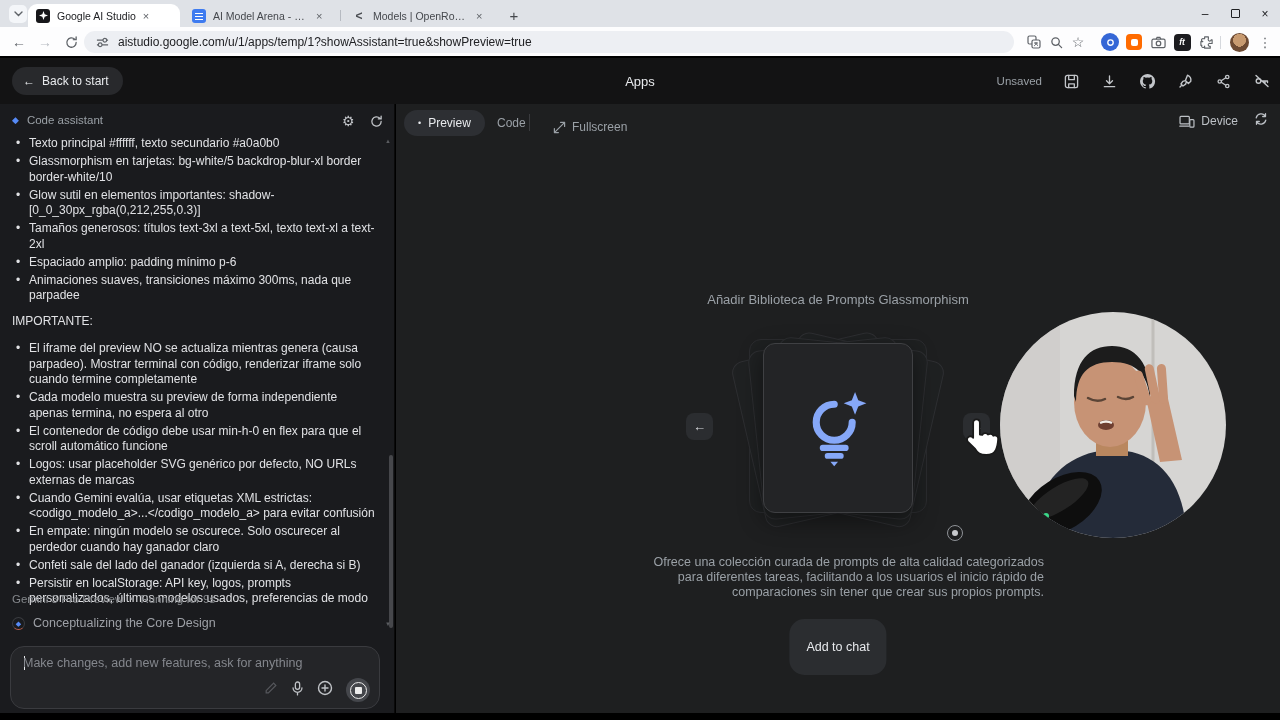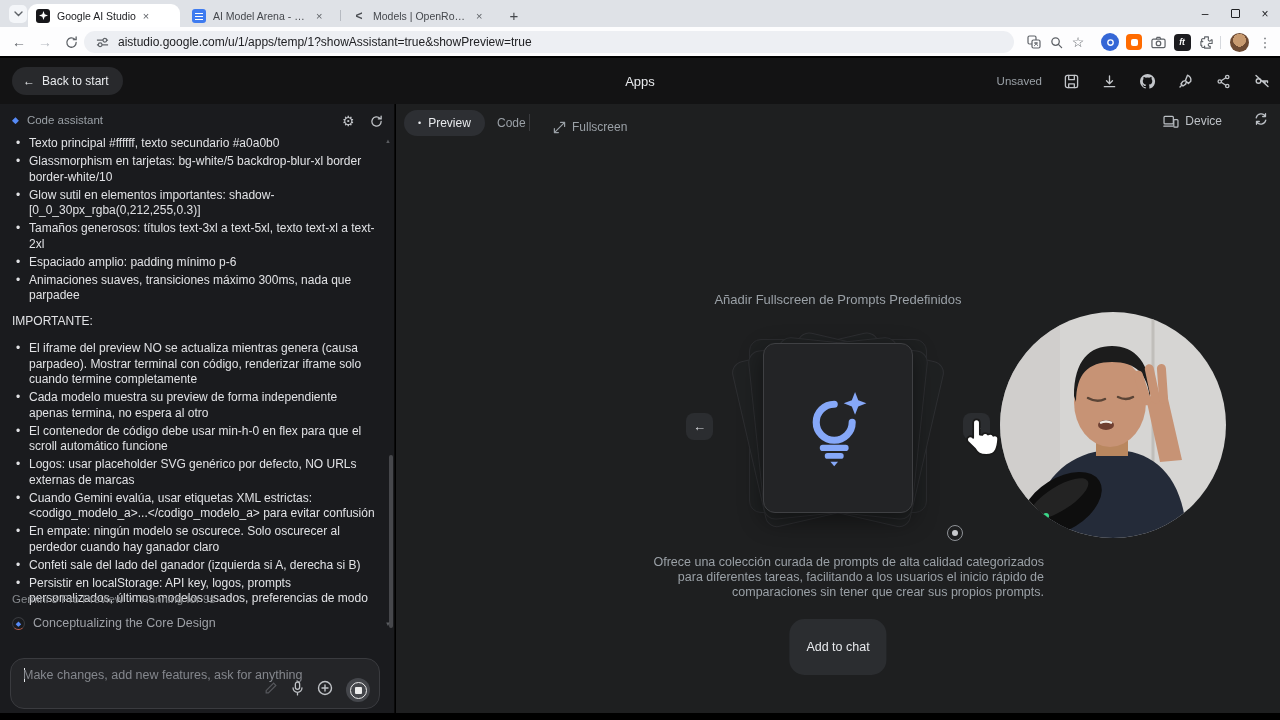--- a/index.html
+++ b/index.html
@@ -55,42 +55,42 @@
   .as-body { position:absolute; top:32px; left:12px; width:366px; color:#e1e2e5; font-size:12px; line-height:15.5px; }
   .bl { position:relative; padding-left:17px; margin-bottom:2.5px; }
   .bl::before { content:"•"; position:absolute; left:4px; }
   .bl.cont::before { content:""; }
   .imp { margin:10px 0 12px 0; }
   .as-status { position:absolute; top:489px; left:12px; color:#85888c; font-size:11.5px; display:flex; align-items:center; gap:7px; }
   .as-status .d { font-size:9px; }
   .as-think { position:absolute; top:512px; left:12px; display:flex; align-items:center; gap:8px; color:#9da0a6; font-size:12.5px; }
   .spin { width:13px; height:13px; border-radius:50%; border:1.5px solid #3a3c40; border-bottom-color:#b85c4a; display:flex; align-items:center; justify-content:center; }
   .spin span { color:#568af6; font-size:7px; line-height:1; }
-  .as-input { position:absolute; left:10px; right:14px; bottom:4px; height:51px; background:#242528; border:1px solid #3a3b3f; border-radius:14px; }
+  .as-input { position:absolute; left:10px; right:14px; bottom:4px; height:63px; background:#242528; border:1px solid #3a3b3f; border-radius:14px; }
   .as-input textarea { position:absolute; inset:0; background:transparent; border:none; outline:none; resize:none; color:#e8eaed; font-family:"Liberation Sans",sans-serif; font-size:12.5px; padding:9px 12px; }
   .as-input textarea::placeholder { color:#84878d; }
   .caret { position:absolute; left:13px; top:9px; width:1.2px; height:14px; background:#e8eaed; }
   .in-icons { position:absolute; right:9px; bottom:6px; display:flex; align-items:center; gap:13px; }
   .in-icons svg { stroke:#c0c3c7; fill:none; stroke-width:1.4; stroke-linecap:round; }
   .in-icons .dim svg { stroke:#55575c; }
   .stop-btn { width:24px; height:24px; border-radius:50%; background:#44464b; display:flex; align-items:center; justify-content:center; }
   .stop-ring { width:17px; height:17px; border-radius:50%; border:1.6px solid #ececec; display:flex; align-items:center; justify-content:center; }
   .stop-sq { width:7px; height:7px; background:#ececec; border-radius:1px; }
   .as-scroll { position:absolute; right:1px; top:351px; width:4px; height:173px; background:#46474b; border-radius:2px; }
   .as-up { position:absolute; right:3px; top:34px; color:#5a5c60; font-size:6px; }
   .as-down { position:absolute; right:3px; bottom:86px; color:#5a5c60; font-size:6px; }
 
   
   .preview { position:absolute; top:104px; left:396px; width:884px; height:609px; background:#1e1f20; }
   .pv-pill { position:absolute; left:8px; top:6px; height:26px; border-radius:14px; background:#2d2f33; color:#e8eaed; font-size:12px; display:flex; align-items:center; gap:7px; padding:0 14px; }
   .pv-pill .dot { font-size:9px; }
   .pv-code { position:absolute; left:101px; top:12px; color:#9aa0a6; font-size:12px; }
   .pv-div { position:absolute; left:133px; top:10px; width:1px; height:17px; background:#3a3b3e; }
   .pv-fs { position:absolute; left:157px; top:16px; display:flex; align-items:center; gap:6px; color:#9aa0a6; font-size:12px; }
-  .pv-right { position:absolute; right:12px; top:8px; display:flex; align-items:center; gap:32px; }
+  .pv-right { position:absolute; right:12px; top:8px; display:flex; align-items:center; gap:16px; }
   .pv-device { display:flex; align-items:center; gap:6px; color:#bdc1c6; font-size:12px; }
   .pv-right svg, .pv-fs svg { stroke:#9aa0a6; fill:none; stroke-width:1.3; stroke-linecap:round; stroke-linejoin:round; }
   .pv-right svg { stroke:#bdc1c6; }
 
   .card-title { position:absolute; top:188px; left:0; width:884px; text-align:center; color:#9aa0a6; font-size:13px; }
   .card { position:absolute; left:367px; top:239px; width:150px; height:170px; border-radius:12px; transform-origin:50% 92%; }
   .card.back { background:#1f2122; border:1px solid #2e2f32; }
   .card.wide { left:353px; top:235px; width:178px; height:174px; border:1px solid #2b2c2f; background:#1e2021; }
   .card.front { background:#232426; border:1px solid #3f4043; box-shadow:0 8px 24px rgba(0,0,0,.45); display:flex; align-items:center; justify-content:center; }
   .nav-btn { position:absolute; top:309px; width:27px; height:27px; border-radius:8px; background:#2b2d30; color:#dadce0; font-size:13px; display:flex; align-items:center; justify-content:center; }
@@ -361,21 +361,21 @@
           </svg>
         <span>Device</span>
       </span>
       <span>
         <svg width="14" height="14" viewBox="0 0 14 14">
             <path d="M11.8 8.2A5 5 0 0 1 2.5 9.5M2.2 5.8A5 5 0 0 1 11.5 4.5M2.5 9.5v2.8M2.5 9.5h2.8M11.5 4.5V1.7M11.5 4.5H8.7" fill="none"></path>
           </svg>
       </span>
     </div>
 
-    <div class="card-title">Añadir Fullscreen de Prompts Predefinidos</div>
+    <div class="card-title">Añadir Biblioteca de Prompts Glassmorphism</div>
 
     <div class="card wide"></div>
     <div class="card back" style="transform:rotate(-13deg);"></div>
     <div class="card back" style="transform:rotate(13deg);"></div>
     <div class="card back" style="transform:rotate(-6deg);"></div>
     <div class="card back" style="transform:rotate(6deg);"></div>
     <div class="card front">
       <svg width="72" height="80" viewBox="0 0 76 84">
         <circle cx="34" cy="36" r="19" fill="none" stroke="#86a8f8" stroke-width="7.5" stroke-linecap="round" stroke-dasharray="89 31"></circle>
         <path d="M56 4l3.4 8.6L68 16l-8.6 3.4L56 28l-3.4-8.6L44 16l8.6-3.4Z" fill="#86a8f8"></path>

